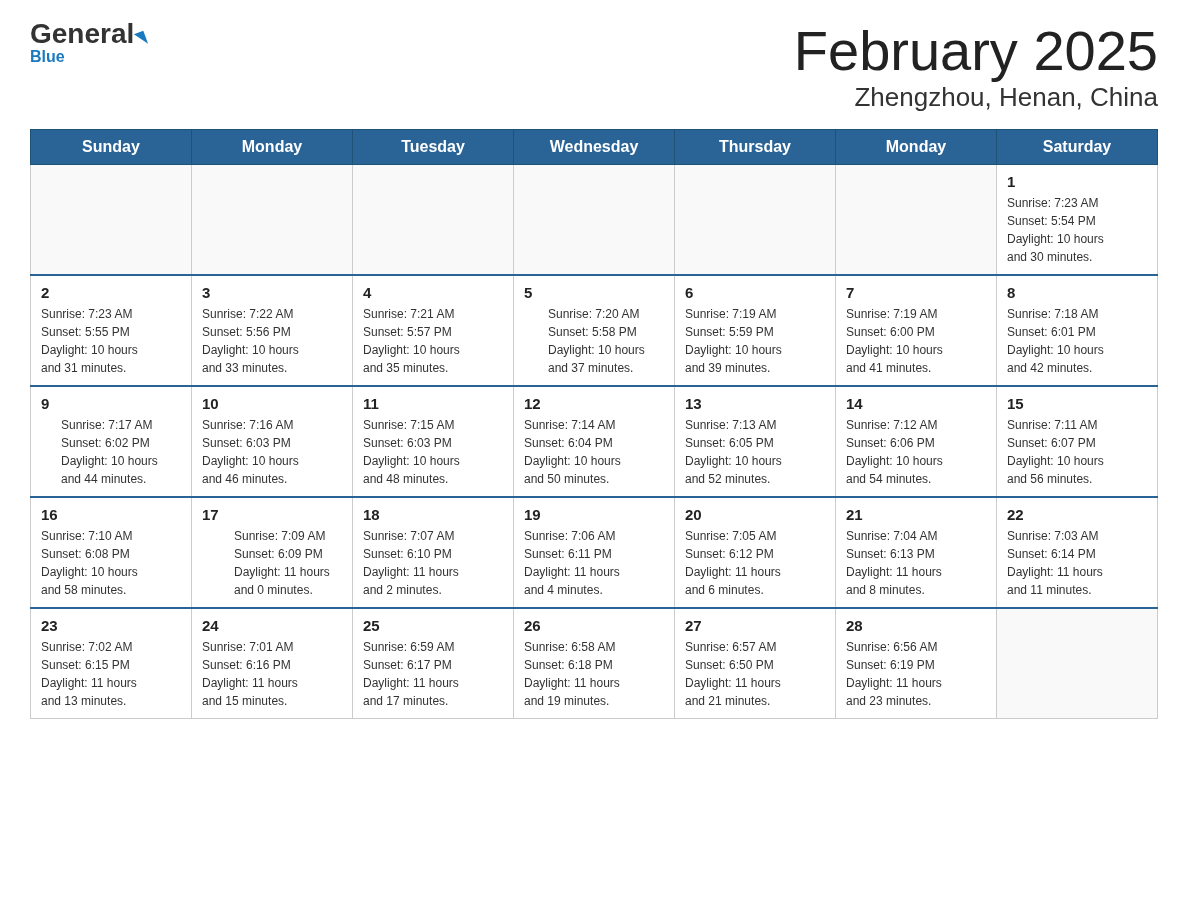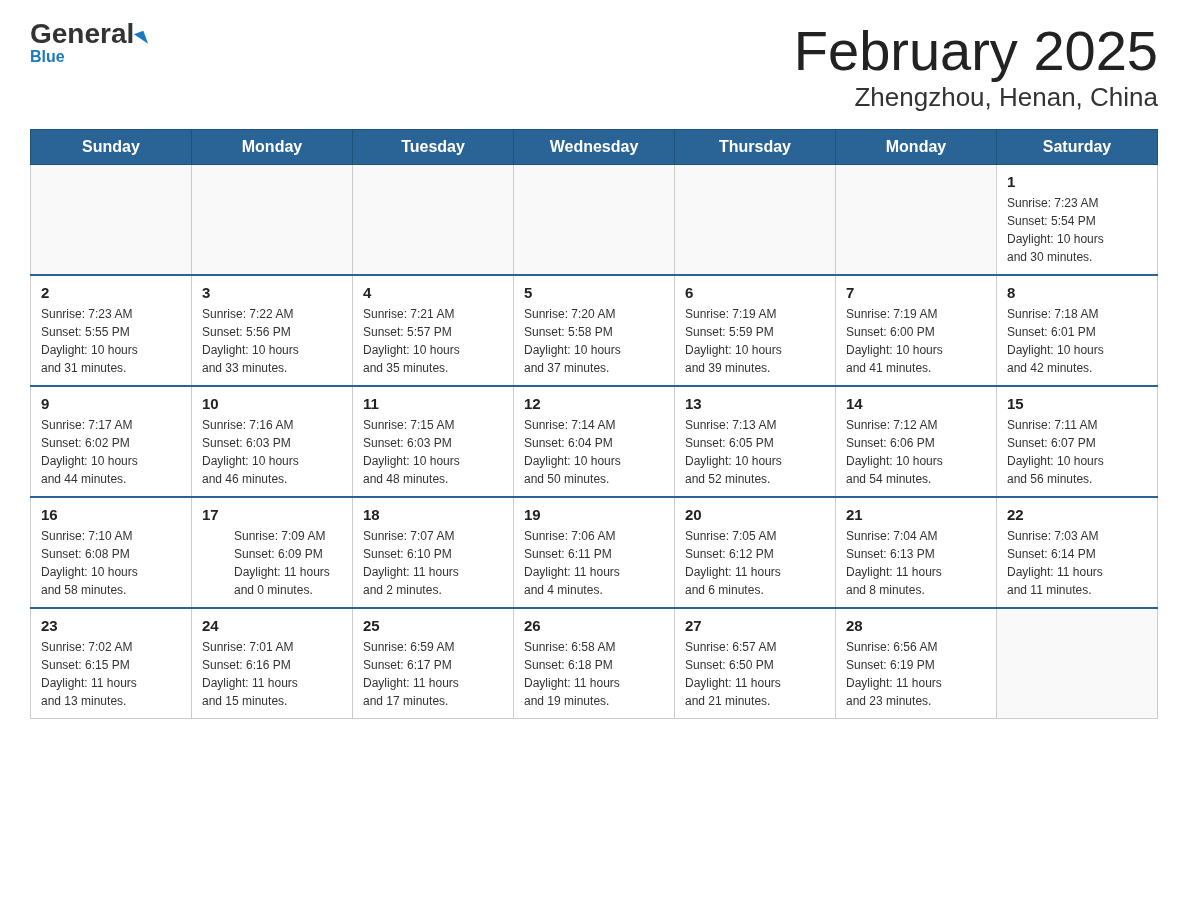--- a/index.html
+++ b/index.html
@@ -161,21 +161,21 @@
         </td>
         <td>
           <span class="day-num">4</span>
           <div class="day-info" style="white-space: pre-line;">Sunrise: 7:21 AM
 Sunset: 5:57 PM
 Daylight: 10 hours
 and 35 minutes.</div>
         </td>
         <td>
           <span class="day-num">5</span>
-          <div class="day-info" style="white-space: pre-line;">Sunrise: 7:20 AM
+          <div class="day-info" style="white-space: pre-line; margin-left: 24px;">Sunrise: 7:20 AM
 Sunset: 5:58 PM
 Daylight: 10 hours
 and 37 minutes.</div>
         </td>
         <td>
           <span class="day-num">6</span>
           <div class="day-info" style="white-space: pre-line;">Sunrise: 7:19 AM
 Sunset: 5:59 PM
 Daylight: 10 hours
 and 39 minutes.</div>
@@ -191,21 +191,21 @@
           <span class="day-num">8</span>
           <div class="day-info" style="white-space: pre-line;">Sunrise: 7:18 AM
 Sunset: 6:01 PM
 Daylight: 10 hours
 and 42 minutes.</div>
         </td>
       </tr>
       <tr class="row-divider">
         <td>
           <span class="day-num">9</span>
-          <div class="day-info" style="white-space: pre-line;">Sunrise: 7:17 AM
+          <div class="day-info" style="white-space: pre-line; margin-left: 20px;">Sunrise: 7:17 AM
 Sunset: 6:02 PM
 Daylight: 10 hours
 and 44 minutes.</div>
         </td>
         <td>
           <span class="day-num">10</span>
           <div class="day-info" style="white-space: pre-line;">Sunrise: 7:16 AM
 Sunset: 6:03 PM
 Daylight: 10 hours
 and 46 minutes.</div>

